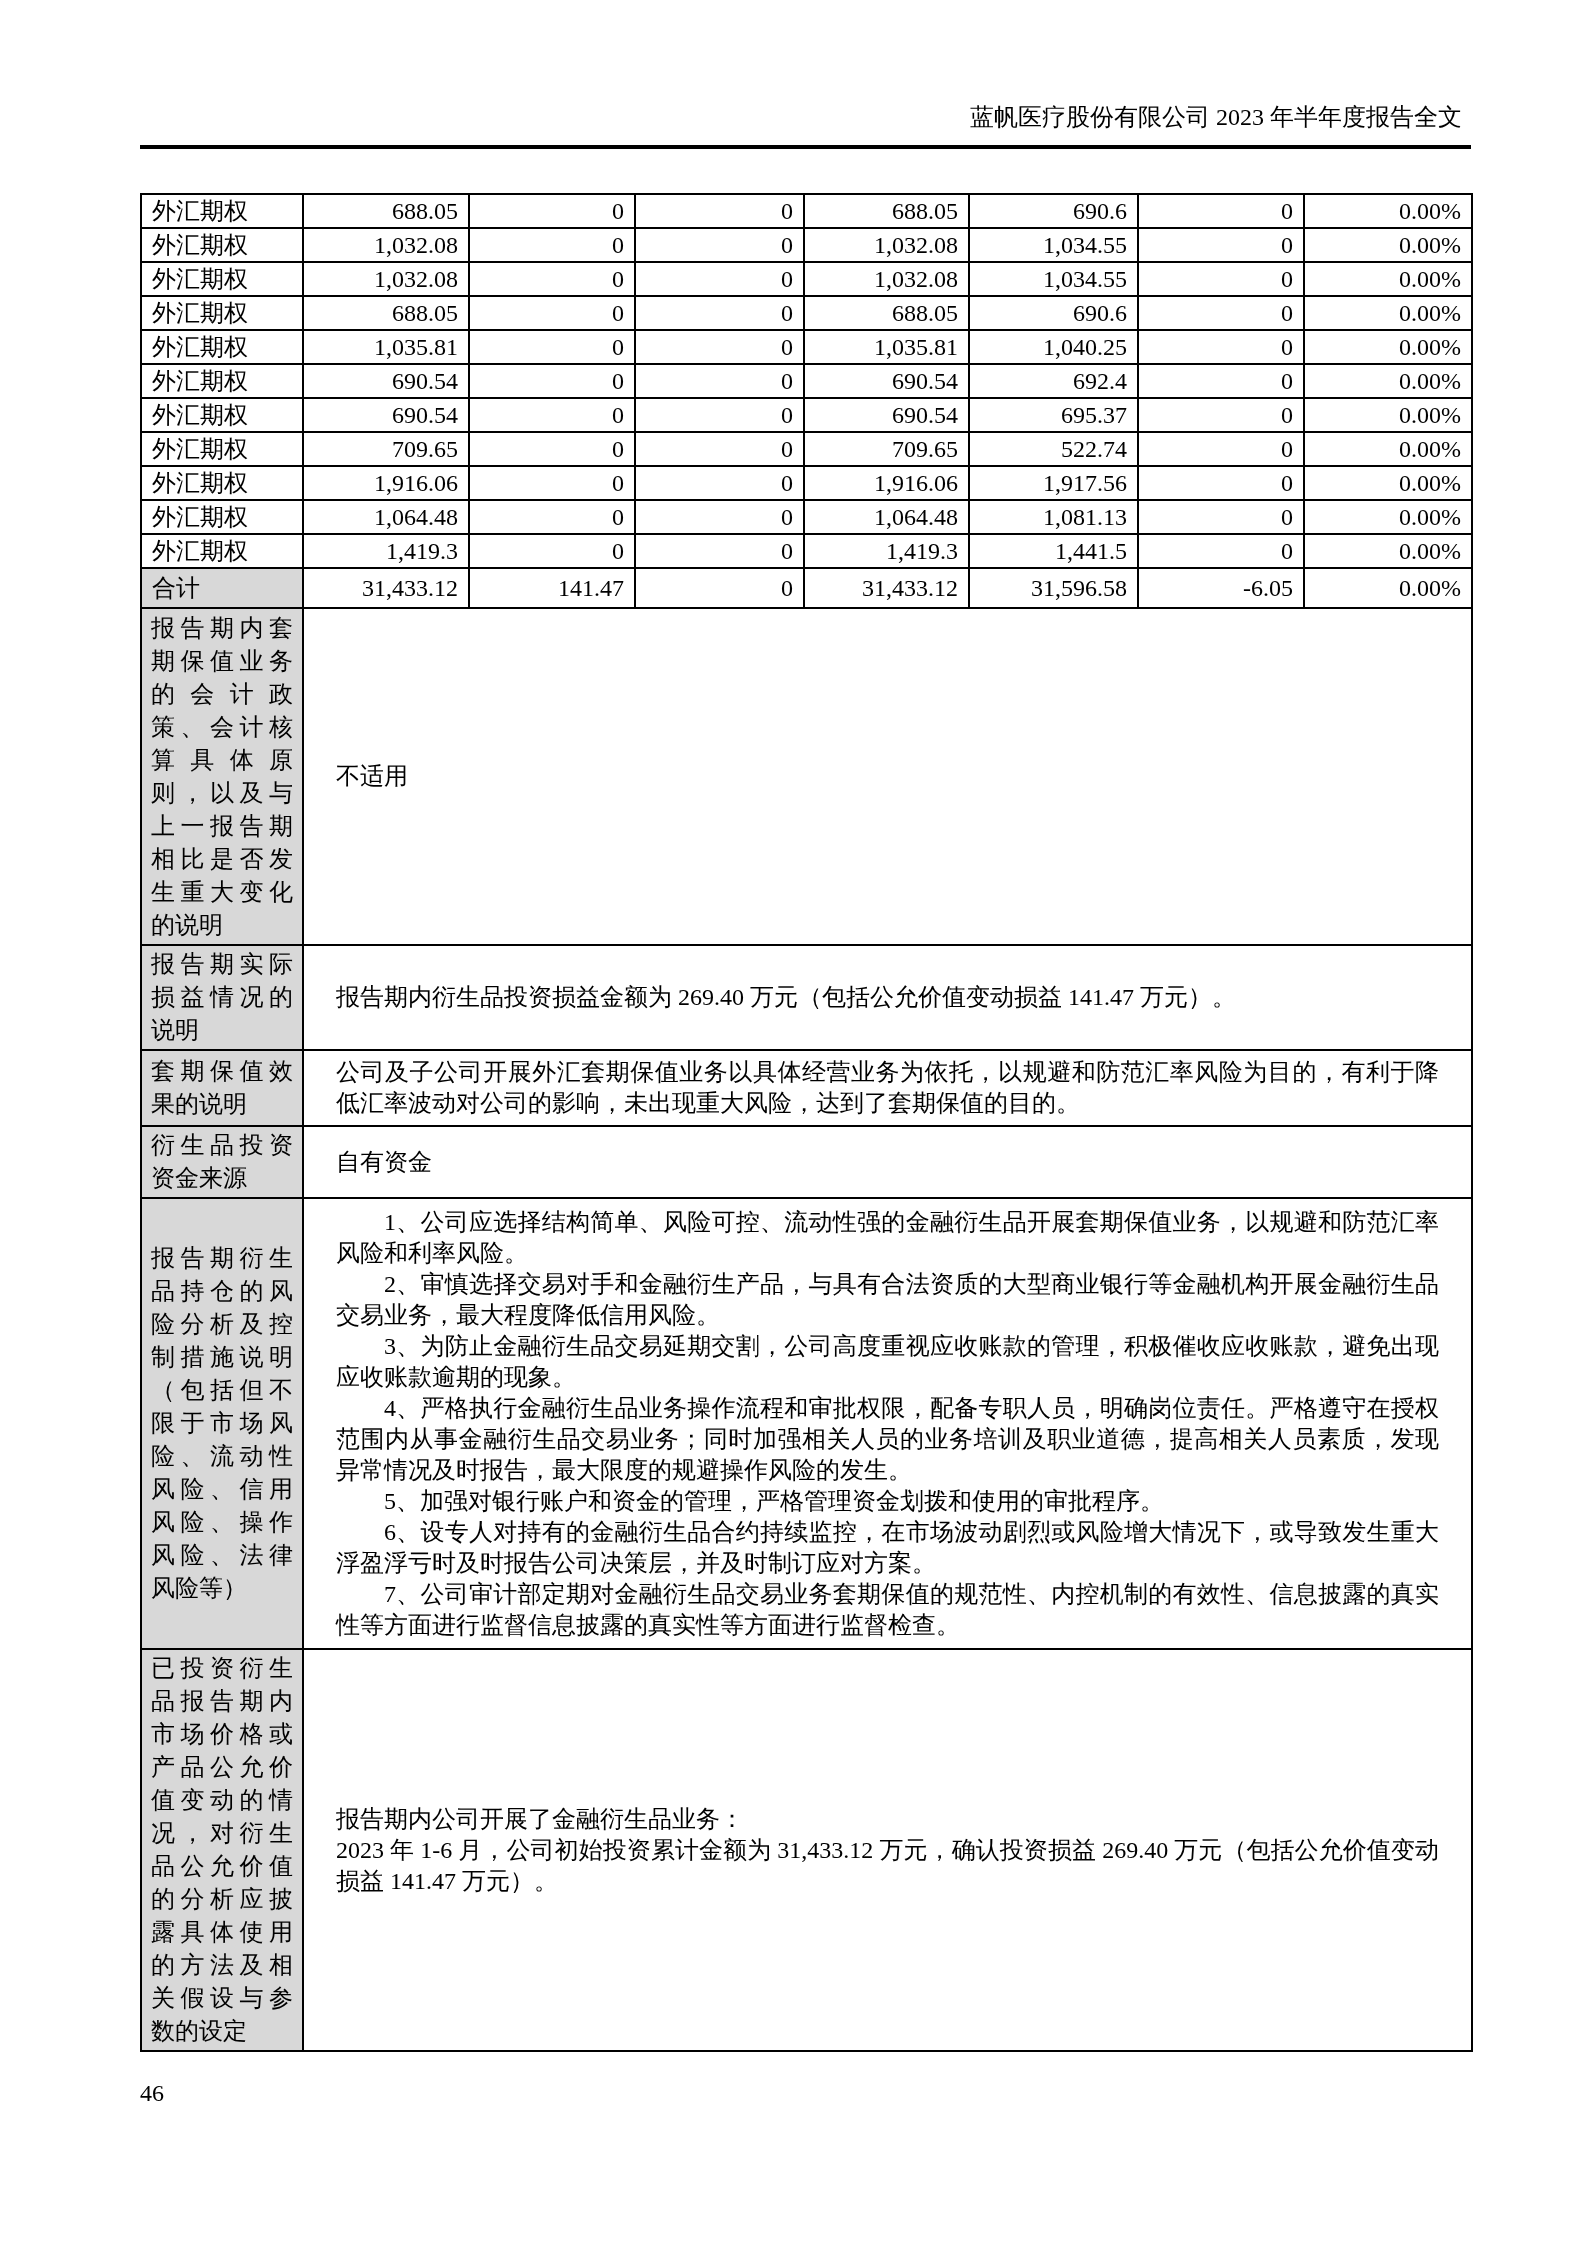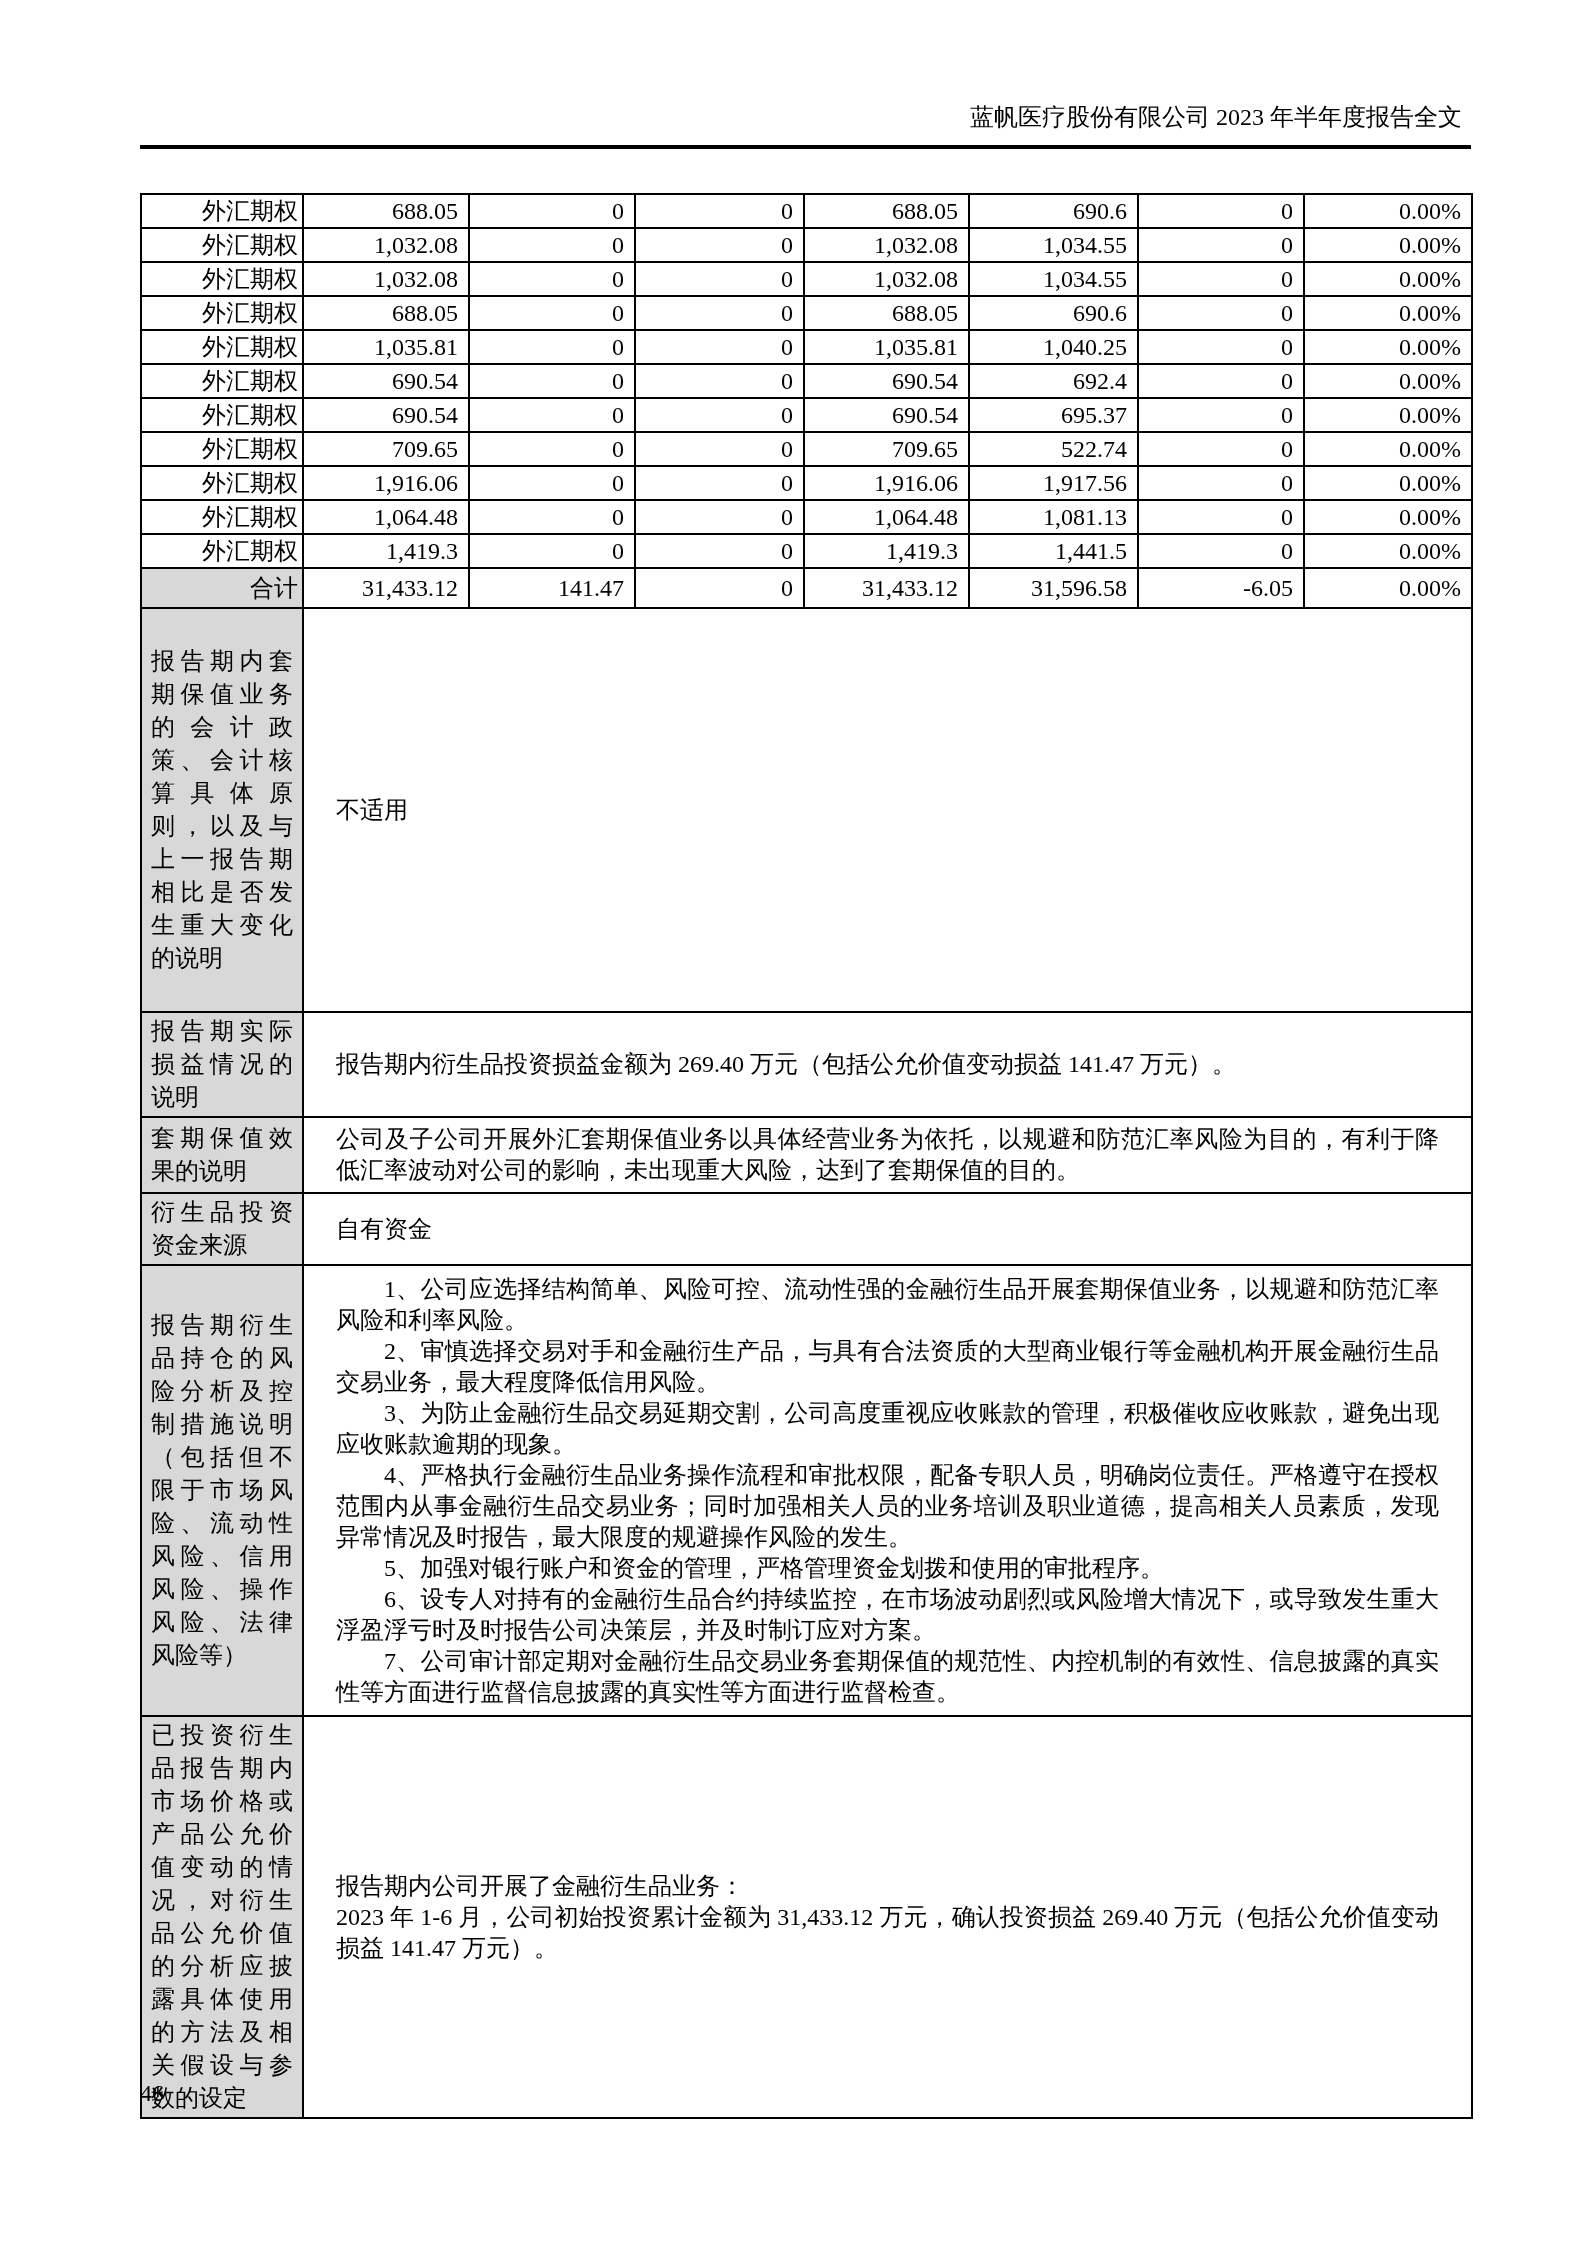--- a/index.html
+++ b/index.html
@@ -42,21 +42,21 @@
   }
   table.report-table td {
     border: 2px solid #000000;
     overflow: hidden;
     vertical-align: middle;
   }
   tr.data-row { height: 33px; }
   tr.total-row { height: 40px; }
   td.label-cell {
     padding: 1px 4px 1px 10px;
-    text-align: right;
+    text-align: left;
     line-height: 30px;
   }
   td.num-cell {
     padding: 1px 10px 1px 2px;
     text-align: right;
     line-height: 30px;
   }
   td.gray { background: #d8d8d8; }
   td.info-label {
     background: #d8d8d8;
@@ -66,21 +66,21 @@
     vertical-align: middle;
   }
   td.info-content {
     padding: 6px 32px;
     text-align: justify;
     line-height: 31px;
     vertical-align: middle;
   }
   td.info-content p { margin: 0; }
   td.info-content.indent p { text-indent: 2em; }
-  tr.h337 { height: 404px; border-radius: 11px; }
+  tr.h337 { height: 337px; border-radius: 11px; }
   tr.h105 { height: 105px; }
   tr.h75  { height: 75px; }
   tr.h72  { height: 72px; }
   tr.h451 { height: 451px; }
   tr.h394 { height: 394px; }
   .page-number {
     position: absolute;
     top: 2080px;
     left: 140px;
     width: 1322px;

